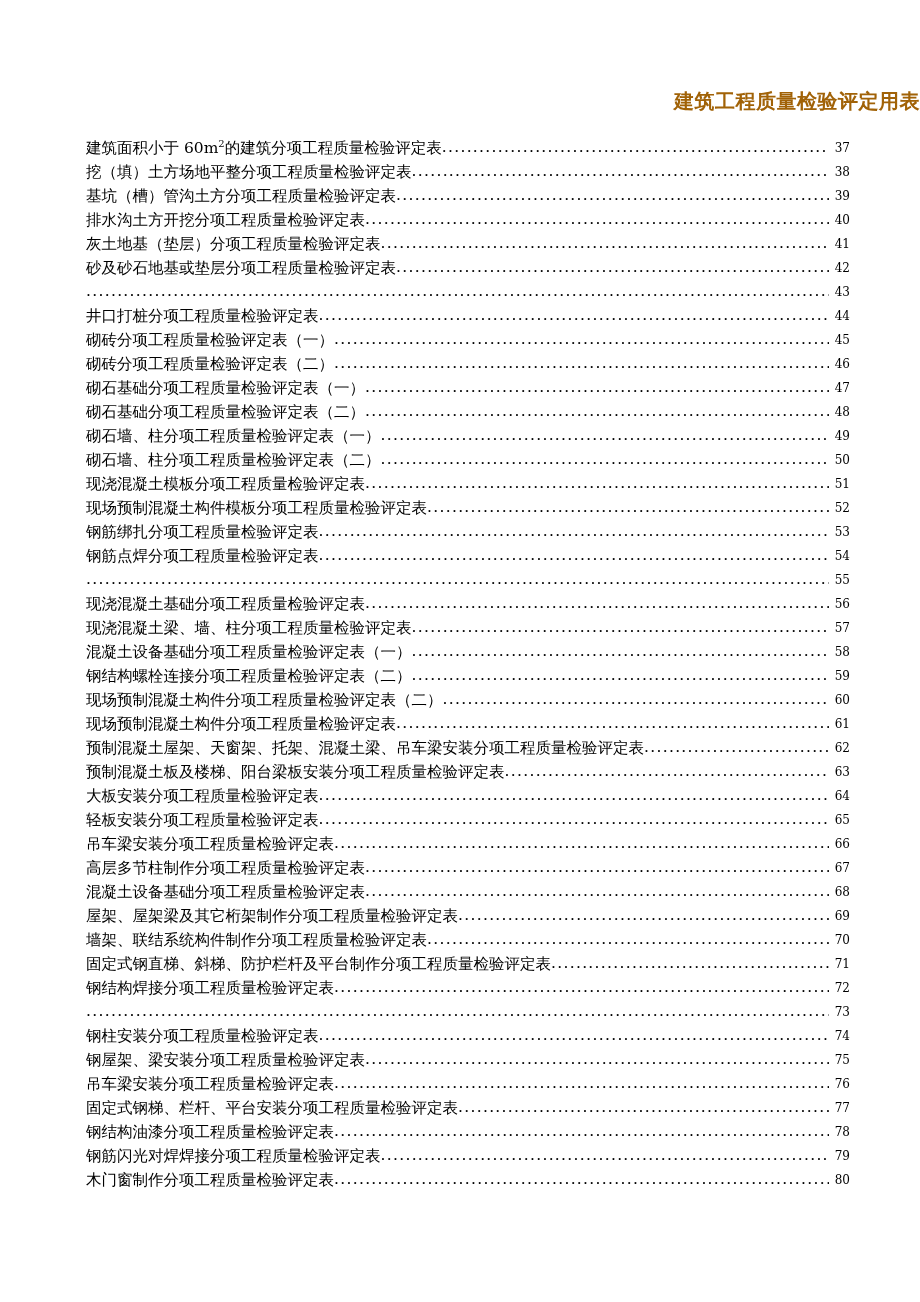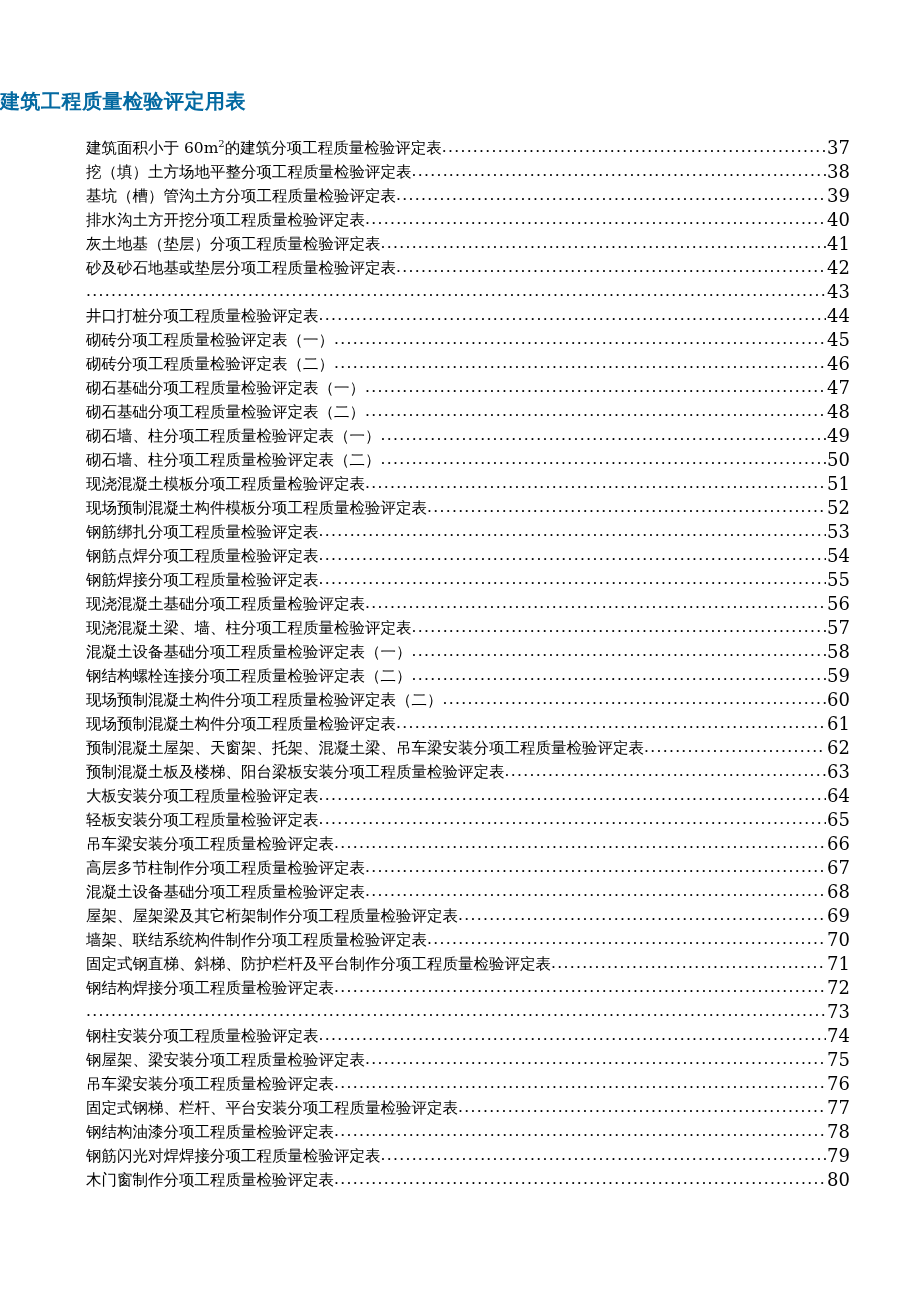--- a/index.html
+++ b/index.html
@@ -16,30 +16,30 @@
   }
   .page {
     position: relative;
     width: 920px;
     height: 1302px;
     box-sizing: border-box;
     padding: 0;
     overflow: hidden;
   }
   .doc-title {
-    text-align: left;
+    text-align: right;
     font-family: "DejaVu Sans", "Liberation Sans", sans-serif;
     font-weight: bold;
     font-size: 20px;
     letter-spacing: 0.5px;
     margin: 0;
     padding-top: 88px;
     padding-bottom: 0;
     line-height: 26px;
-    color: #0369a1;
+    color: #a16207;
   }
   .toc {
     margin: 0;
     padding: 0;
     list-style: none;
     position: absolute;
     left: 86px;
     right: 70px;
     top: 136px;
   }
@@ -74,21 +74,21 @@
     line-height: 24px;
     letter-spacing: 1.3px;
     color: #000;
     position: relative;
     bottom: 1px;
   }
   .toc-page {
     flex: 0 0 auto;
     text-align: right;
     font-family: "DejaVu Serif", "Liberation Serif", serif;
-    font-size: 18px;
+    font-size: 12px;
     line-height: 24px;
     padding-left: 1px;
     min-width: 20px;
   }
 </style>
 </head>
 <body>
 
 <div class="page">
 
@@ -178,21 +178,20 @@
         <span class="toc-title">钢筋绑扎分项工程质量检验评定表</span>
         <span class="toc-leader">................................................................................................................................................................................................................................................</span>
         <span class="toc-page">53</span>
       </li>
       <li class="toc-entry">
         <span class="toc-title">钢筋点焊分项工程质量检验评定表</span>
         <span class="toc-leader">................................................................................................................................................................................................................................................</span>
         <span class="toc-page">54</span>
       </li>
       <li class="toc-entry">
-        <span class="toc-title">钢筋焊接分项工程质量检验评定表</span>
         <span class="toc-leader">................................................................................................................................................................................................................................................</span>
         <span class="toc-page">55</span>
       </li>
       <li class="toc-entry">
         <span class="toc-title">现浇混凝土基础分项工程质量检验评定表</span>
         <span class="toc-leader">................................................................................................................................................................................................................................................</span>
         <span class="toc-page">56</span>
       </li>
       <li class="toc-entry">
         <span class="toc-title">现浇混凝土梁、墙、柱分项工程质量检验评定表</span>

